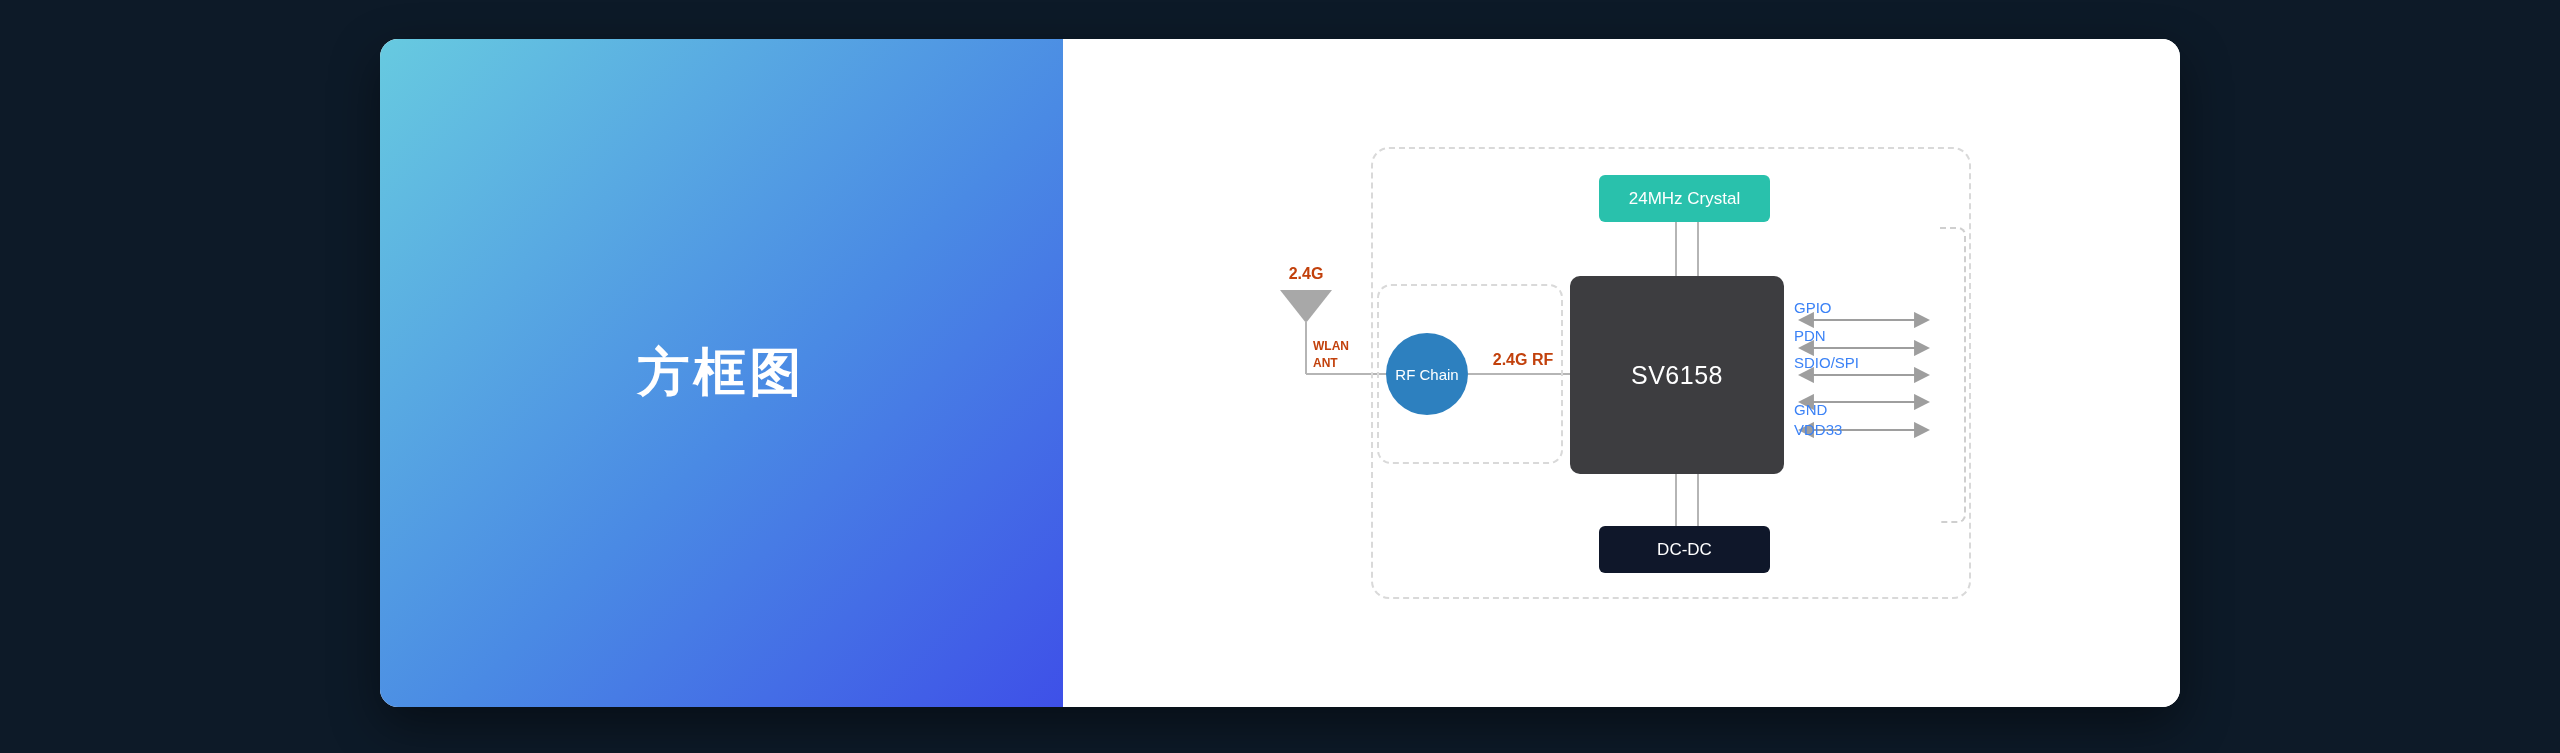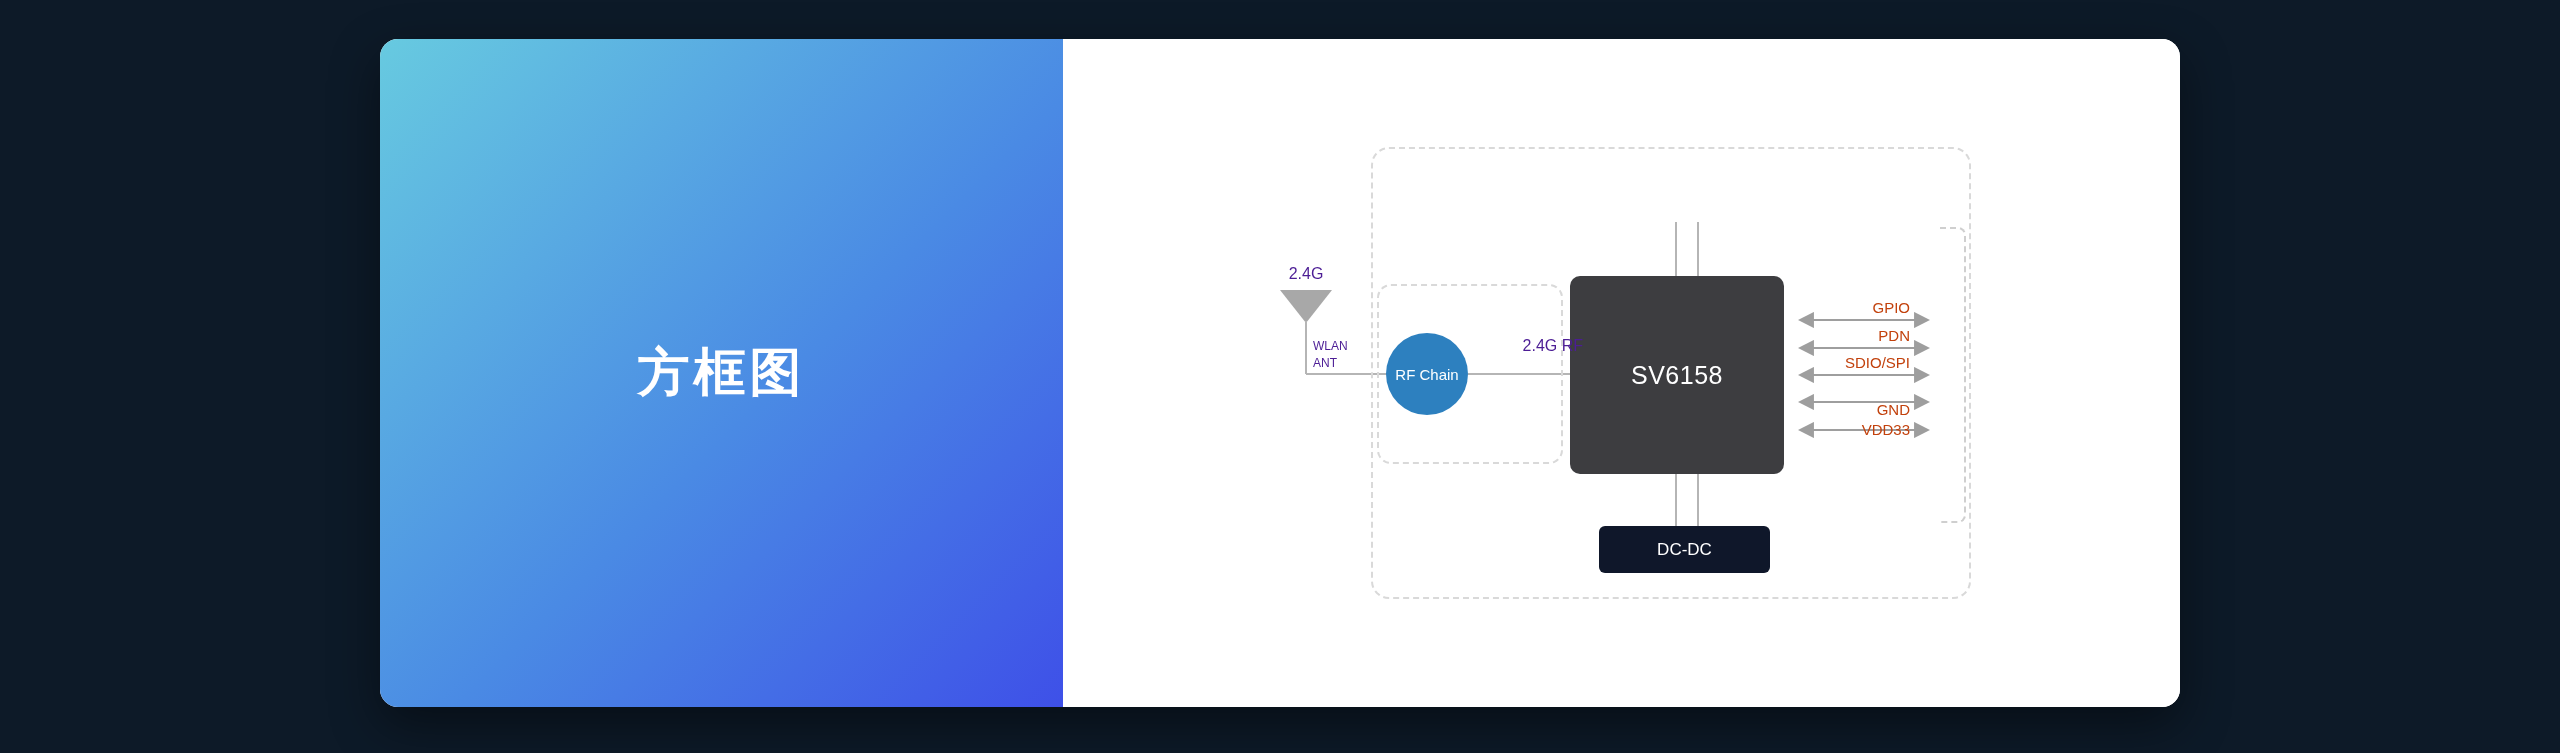--- a/index.html
+++ b/index.html
@@ -100,44 +100,45 @@
     font-size: 15px;
   }
   .block-dcdc {
     left: 536px; top: 487px;
     width: 171px; height: 47px;
     border-radius: 6px;
     font-size: 17px;
   }
   .diagram-label {
     position: absolute;
-    color: #4c1d95;
+    color: #c2410c;
     font-size: 16px;
+    font-weight: bold;
   }
   .label-24g {
     left: 203px; top: 226px;
     width: 80px;
     text-align: center;
   }
   .label-wlan {
     left: 250px; top: 299px;
     font-size: 12px;
     line-height: 17px;
   }
   .label-rflink {
-    left: 400px; top: 298px;
+    left: 400px; top: 312px;
     width: 120px;
-    text-align: right;
+    text-align: center;
   }
   .pin-label {
     position: absolute;
-    left: 707px;
+    left: 731px;
     width: 140px;
-    text-align: right;
-    color: #c2410c;
+    text-align: left;
+    color: #3b82f6;
     font-size: 15px;
     height: 17px;
   }
   .pin-0 { top: 260px; }
   .pin-1 { top: 288px; }
   .pin-2 { top: 315px; }
   .pin-3 { top: 342px; margin-top: 20px; }
   .pin-4 { top: 370px; margin-top: 12px; }
 </style>
 </head>
@@ -176,20 +177,21 @@
         <line x1="738" y1="309" x2="864" y2="309" stroke="#9e9e9e" stroke-width="1.8" marker-start="url(#ah)" marker-end="url(#ah)"></line>
         <line x1="738" y1="336" x2="864" y2="336" stroke="#9e9e9e" stroke-width="1.8" marker-start="url(#ah)" marker-end="url(#ah)"></line>
         <line x1="738" y1="363" x2="864" y2="363" stroke="#9e9e9e" stroke-width="1.8" marker-start="url(#ah)" marker-end="url(#ah)"></line>
         <line x1="738" y1="391" x2="864" y2="391" stroke="#9e9e9e" stroke-width="1.8" marker-start="url(#ah)" marker-end="url(#ah)"></line>
       </svg>
 
       <div class="outer-dashed"></div>
       <div class="rf-dashed"></div>
       <div class="pin-bracket"></div>
 
+      <div class="block block-crystal" style="background: rgb(41, 193, 172);">24MHz Crystal</div>
 
       <div class="block block-soc" style="background: rgb(61, 61, 64);">SV6158</div>
 
       <div class="block block-rf" style="background: rgb(45, 128, 191);">RF Chain</div>
 
       <div class="block block-dcdc" style="background: #0f172a;">DC-DC</div>
 
       <div class="diagram-label label-24g">2.4G</div>
 
       <div class="diagram-label label-wlan">

